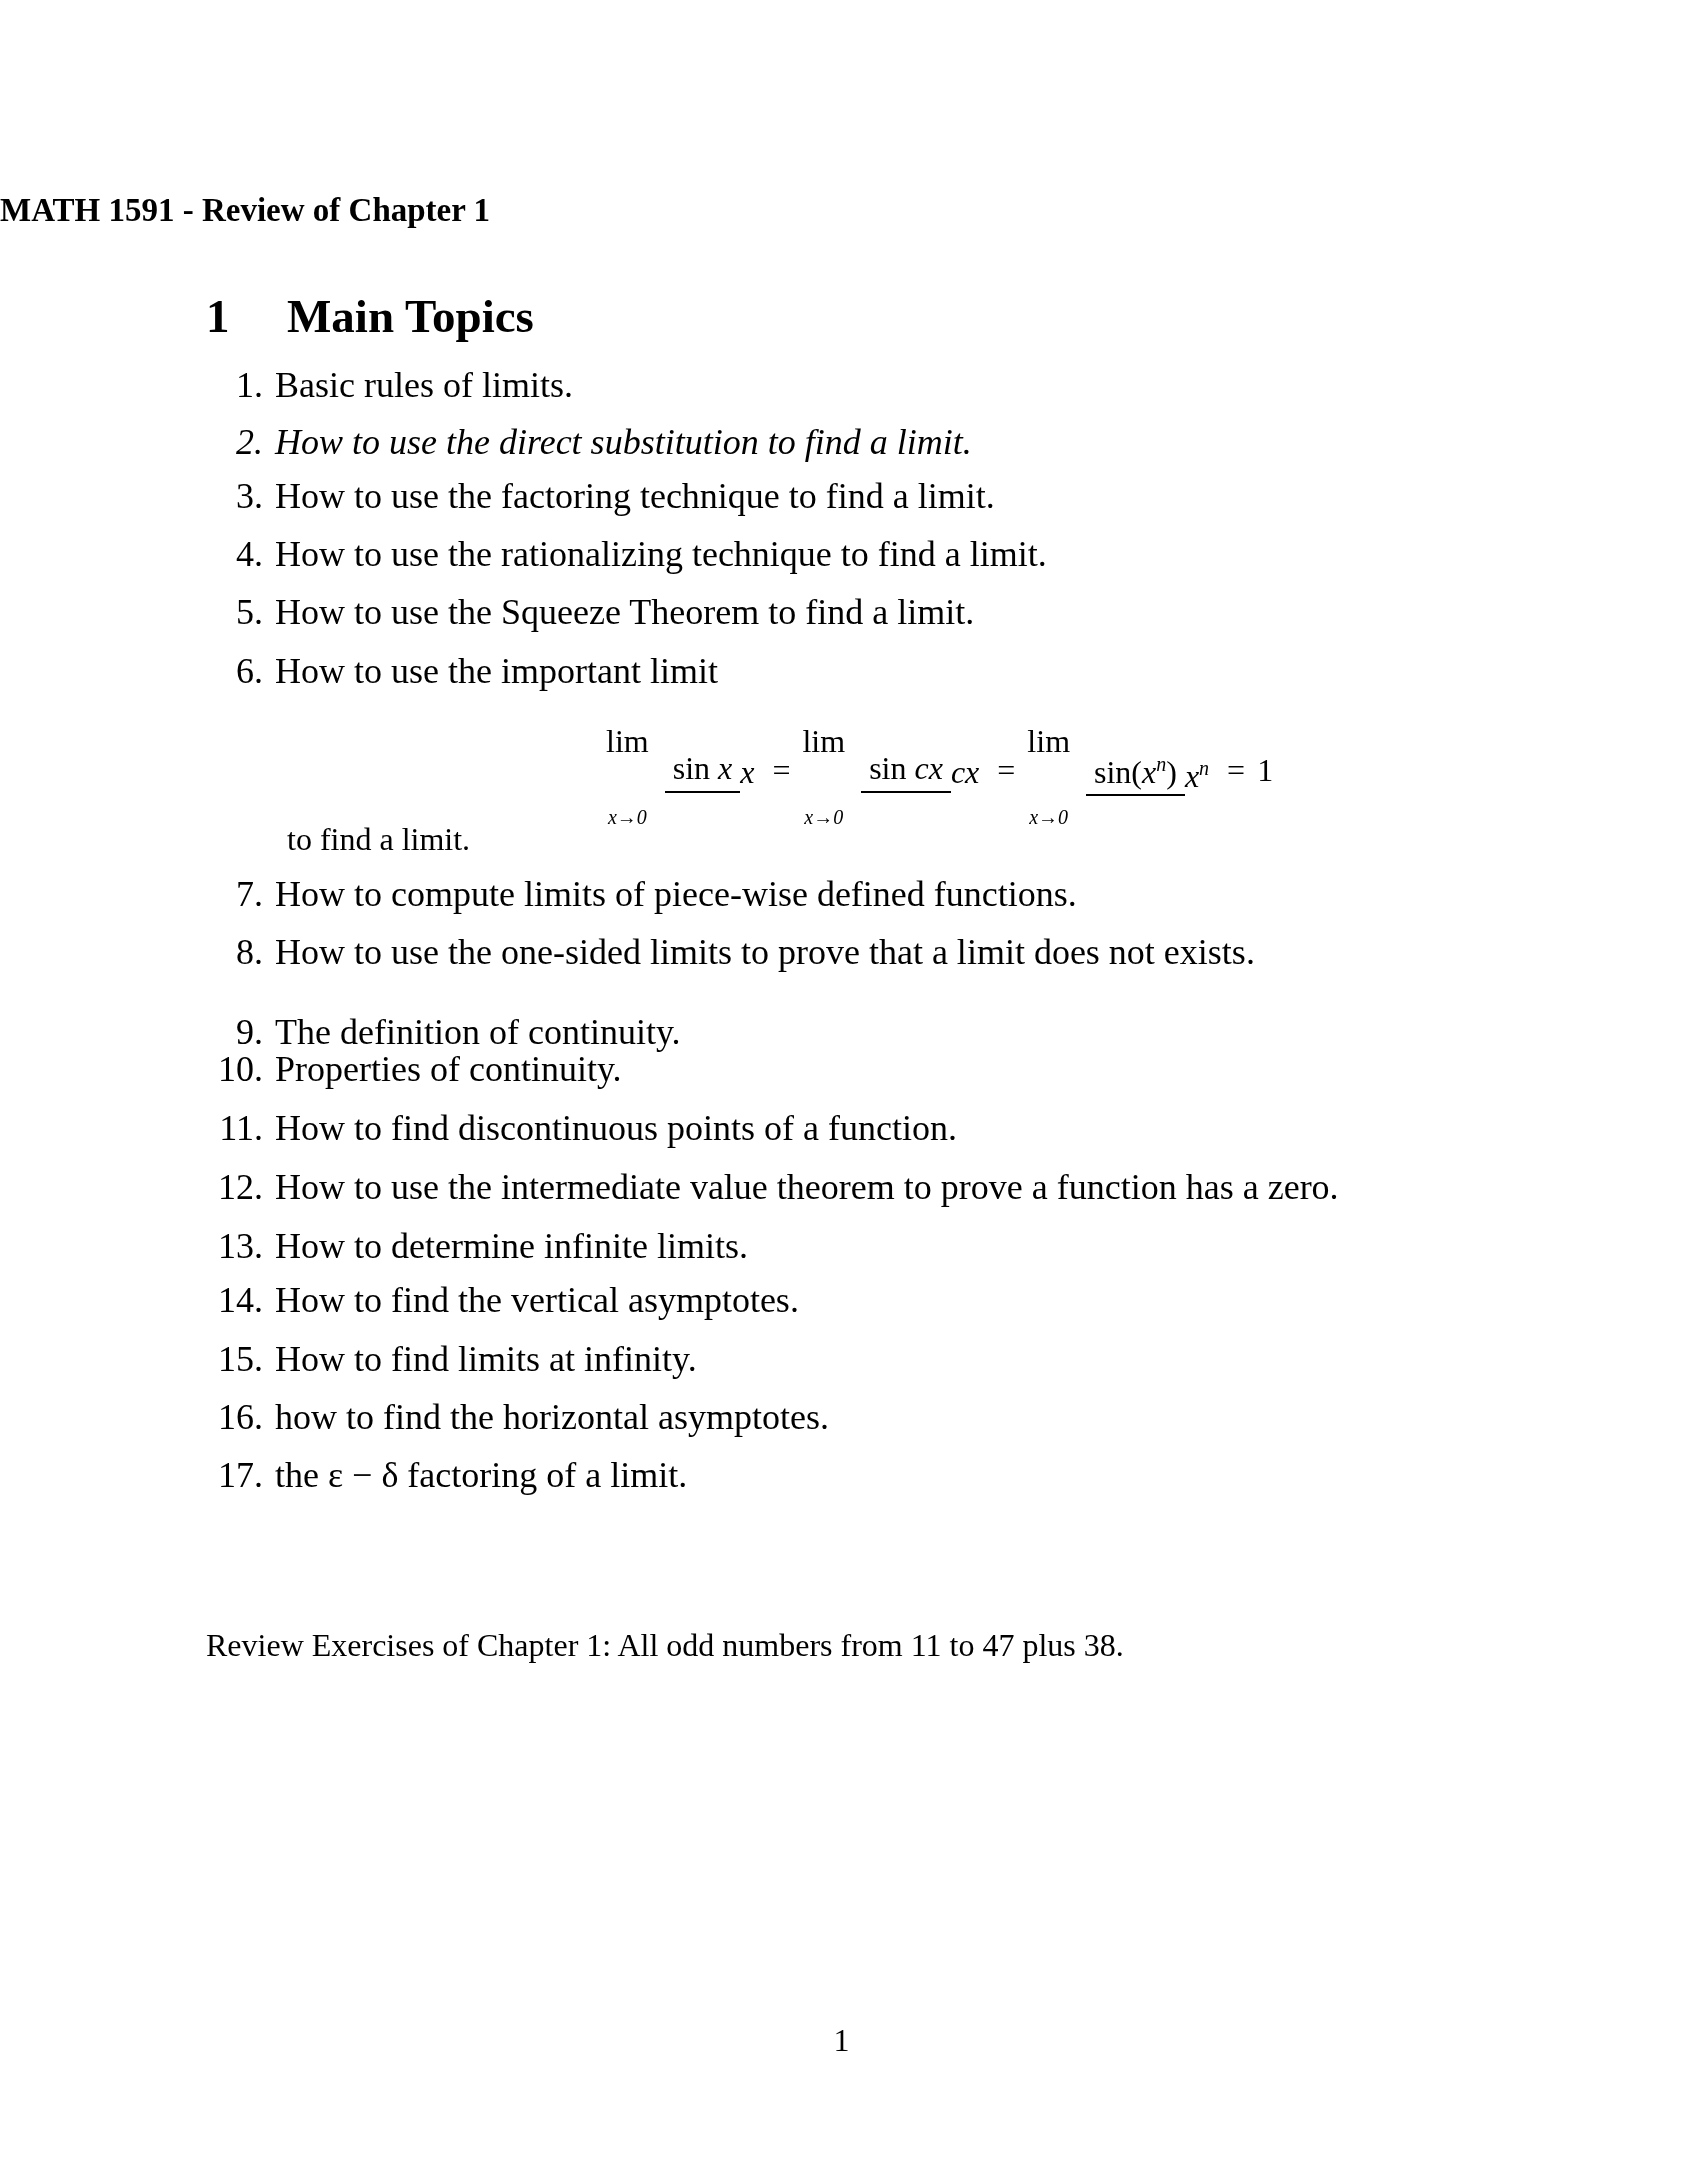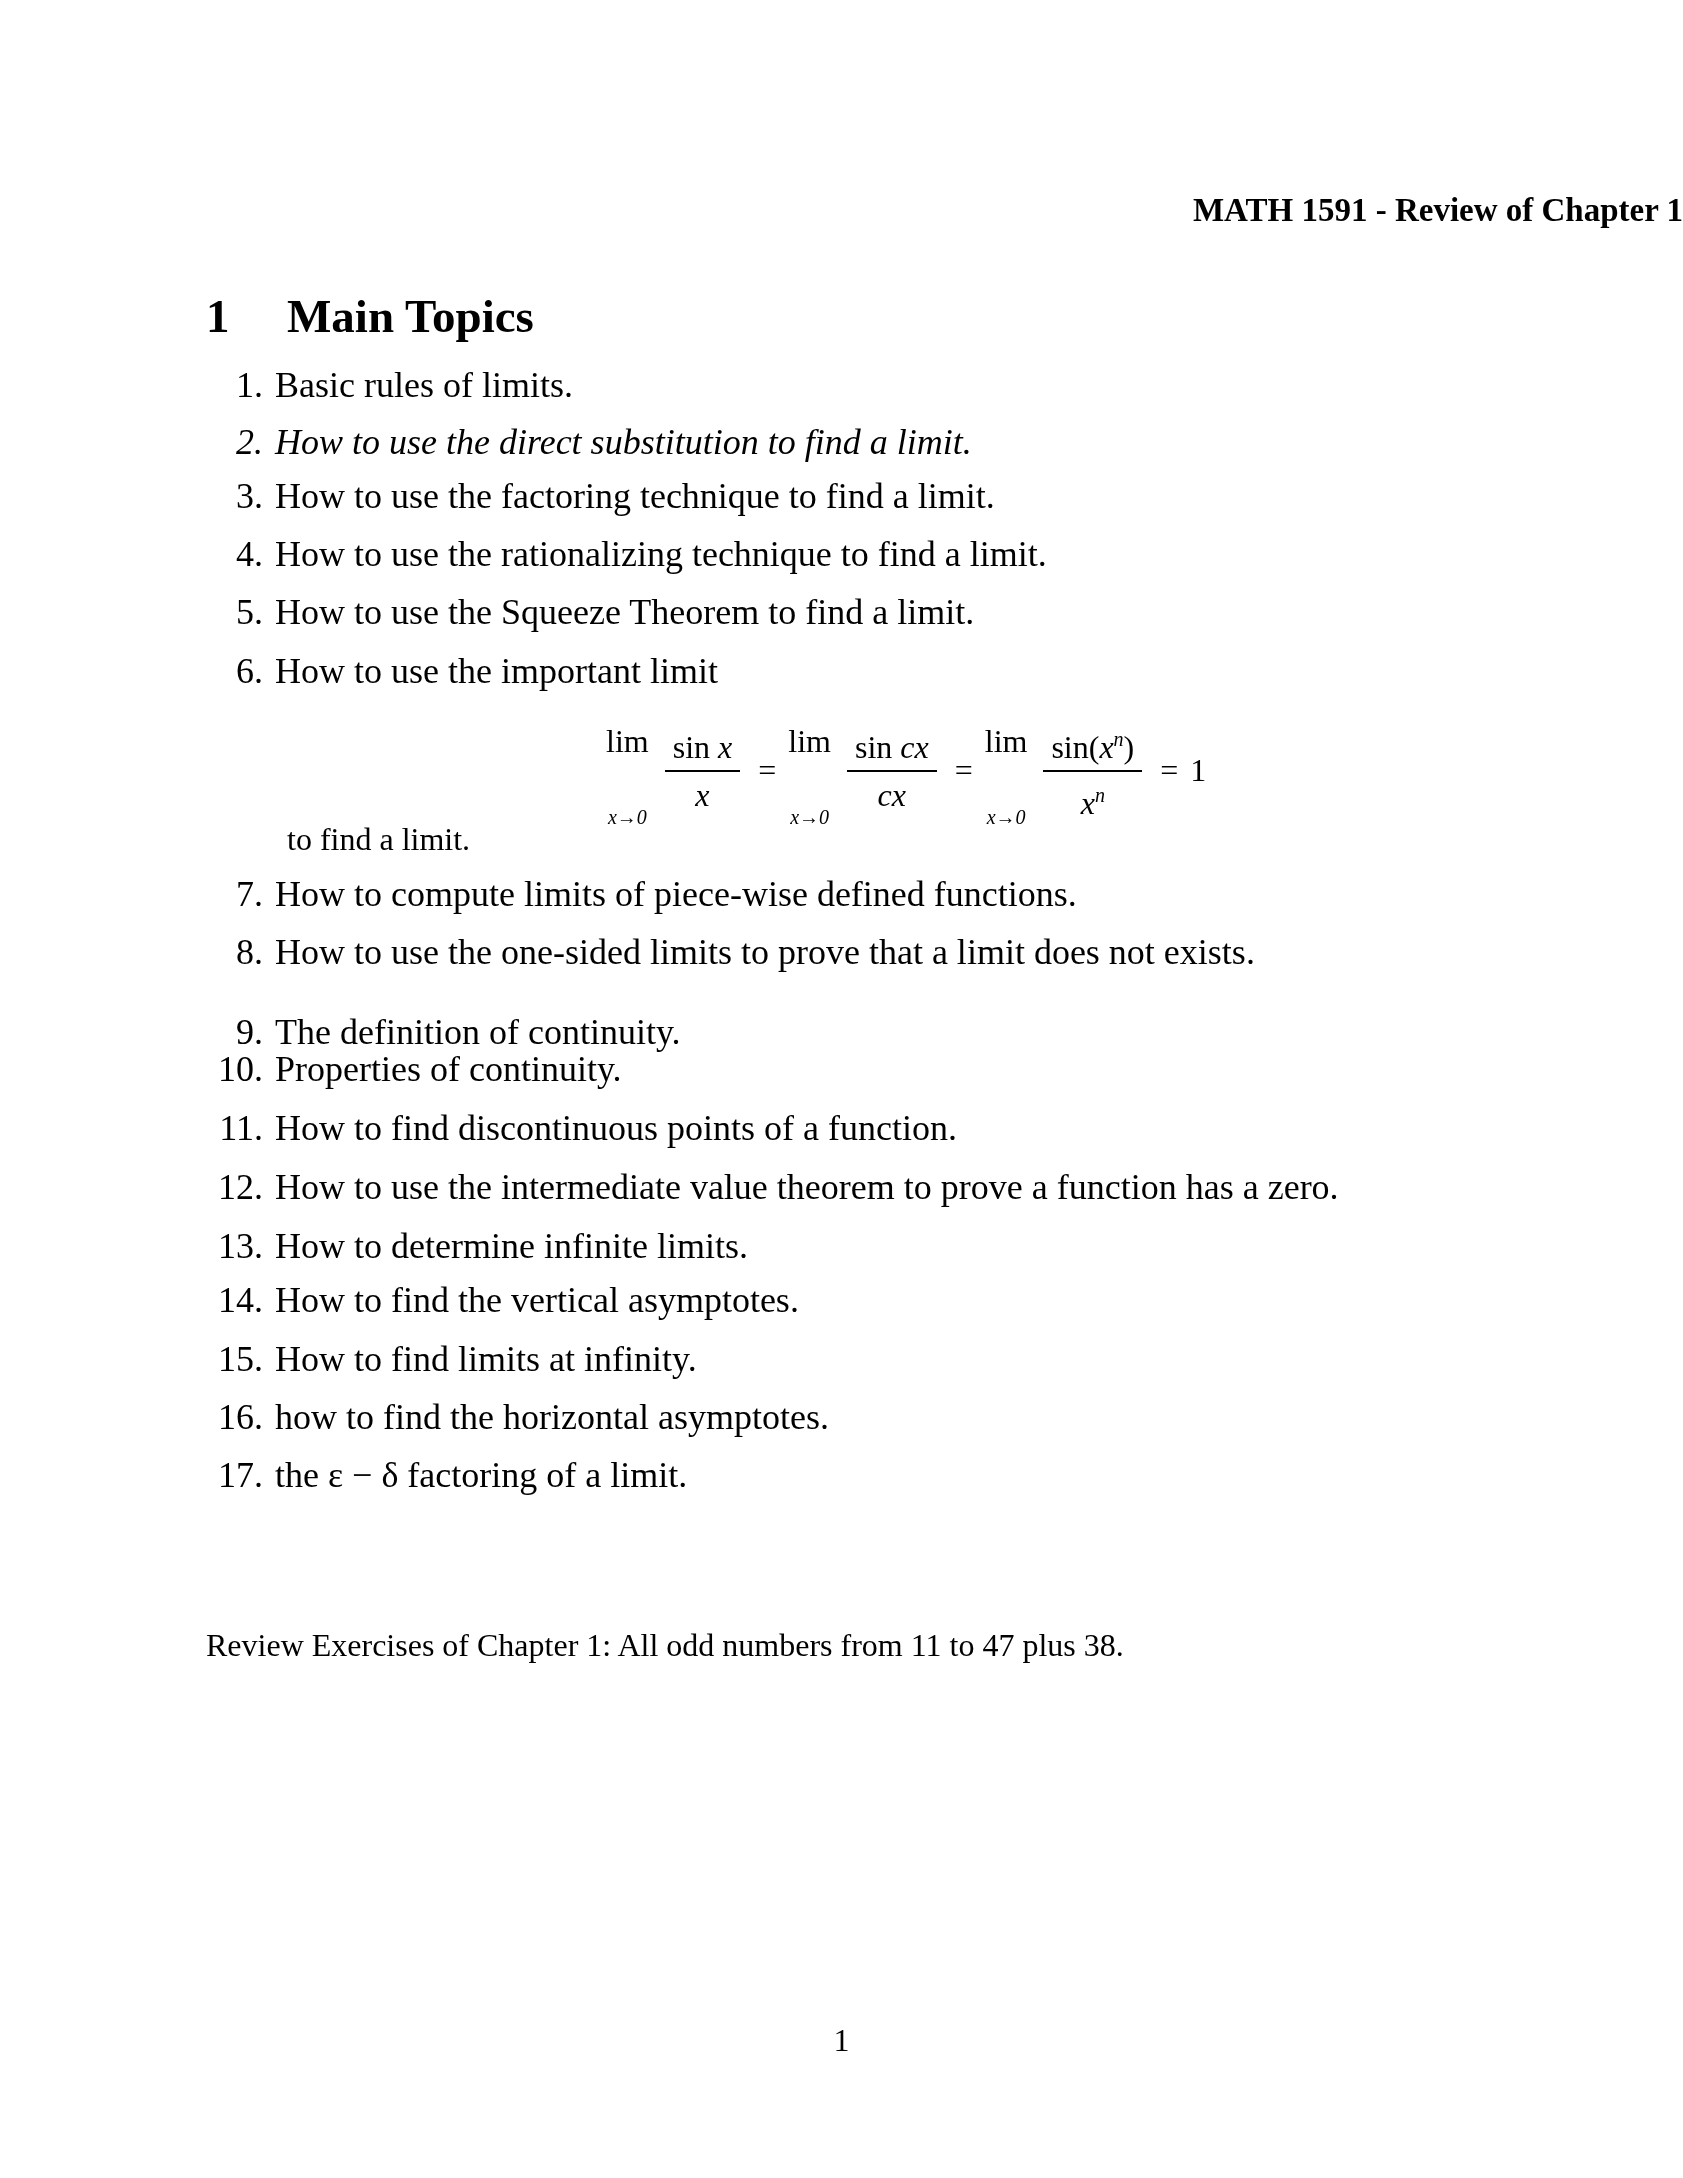--- a/index.html
+++ b/index.html
@@ -18,21 +18,21 @@
   .page {
     position: absolute;
     left: 0; top: 0;
     width: 1683px; height: 2178px;
     background: #ffffff;
   }
   .doc-title {
     position: absolute;
     left: 0; width: 1683px;
     top: 190px;
-    text-align: right;
+    text-align: left;
     font-weight: bold;
     font-size: 33px;
     line-height: 40px;
     white-space: nowrap;
   }
   .section-heading {
     position: absolute;
     left: 206px;
     font-weight: bold;
     font-size: 47px;
@@ -82,22 +82,20 @@
     display: inline-flex;
     flex-direction: column;
     align-items: center;
     margin-right: 10px;
     gap: 48px;
   }
   .lim .lim-word { line-height: 34px; margin-top: 10px; }
   .lim .lim-sub { font-size: 20px; line-height: 22px; font-style: italic; }
   .frac {
     display: inline-flex;
-    flex-direction: column;
-    align-items: center;
     margin: 0 6px;
   }
   .frac .num-part {
     line-height: 38px;
     padding: 0 8px 4px 8px;
     border-bottom: 2px solid #000;
   }
   .frac .den-part {
     line-height: 38px;
     padding-top: 4px;

